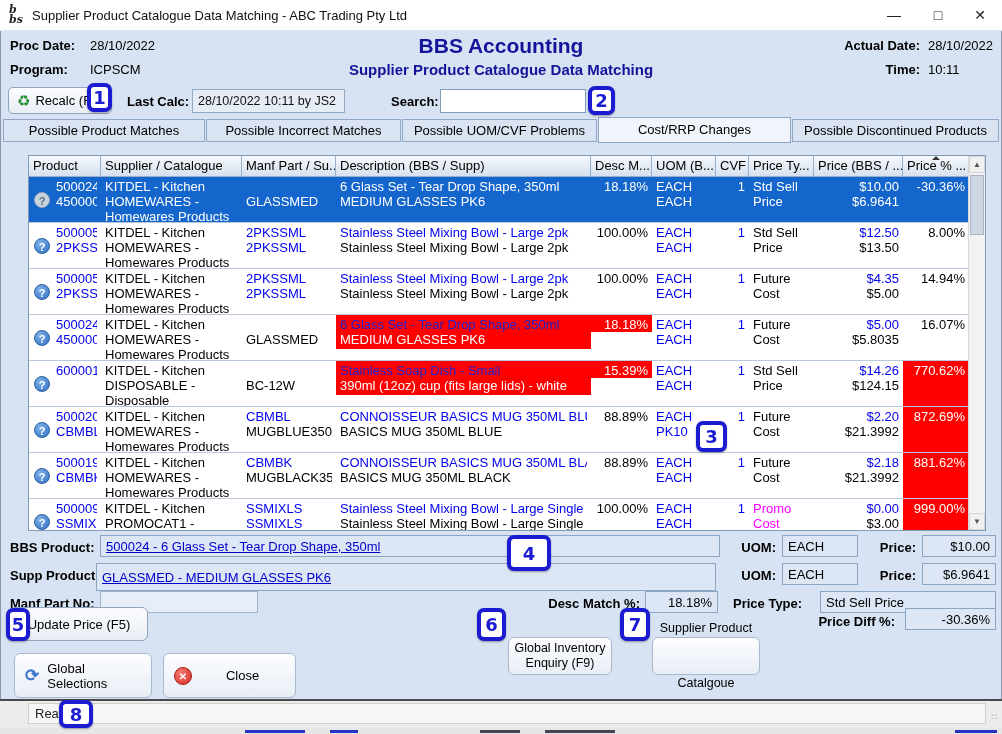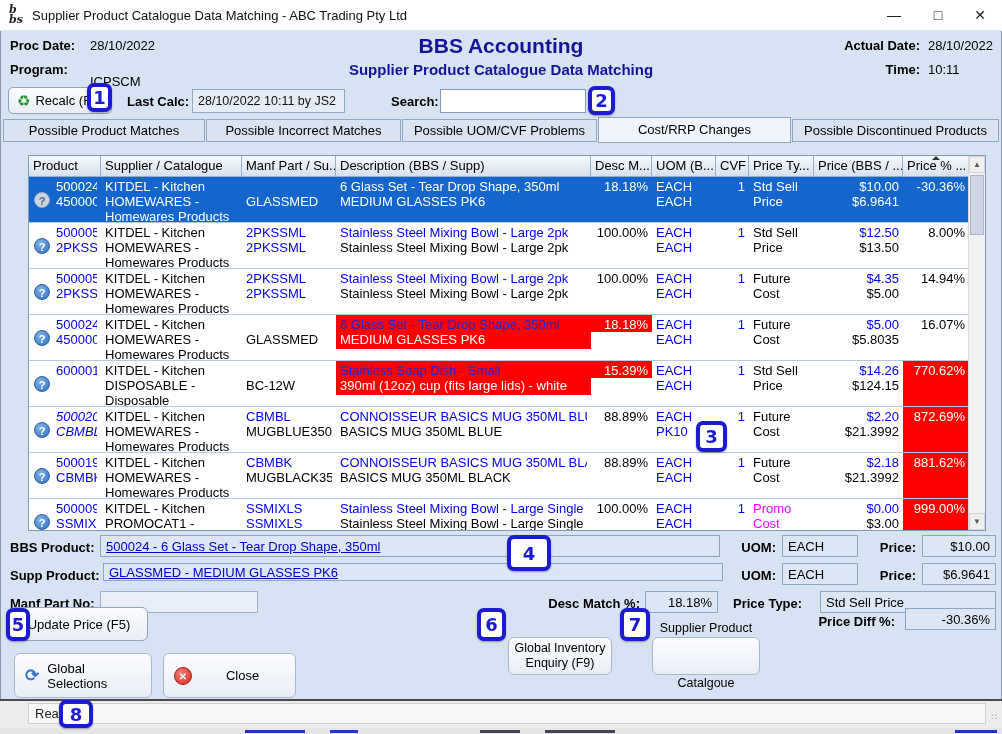--- a/index.html
+++ b/index.html
@@ -109,21 +109,21 @@
   <div class="abs app-logo">b<br>bs</div>
   <div class="abs app-title">Supplier Product Catalogue Data Matching - ABC Trading Pty Ltd</div>
   <div class="abs winbtn" style="right:88px;">—</div>
   <div class="abs winbtn" style="right:44px;">□</div>
   <div class="abs winbtn" style="right:2px;">✕</div>
 </div>
 
 <div class="abs lbl" style="left:10px;top:38px;">Proc Date:</div>
 <div class="abs val" style="left:90px;top:38px;">28/10/2022</div>
 <div class="abs lbl" style="left:10px;top:62px;">Program:</div>
-<div class="abs val" style="left:90px;top:74px;">ICPSCM</div>
+<div class="abs val" style="left:90px;top:62px;">ICPSCM</div>
 <div class="abs main-title">BBS Accounting</div>
 <div class="abs sub-title">Supplier Product Catalogue Data Matching</div>
 <div class="abs lbl" style="left:835px;top:38px;width:85px;text-align:right;">Actual Date:</div>
 <div class="abs val" style="left:928px;top:38px;">28/10/2022</div>
 <div class="abs lbl" style="left:835px;top:62px;width:85px;text-align:right;">Time:</div>
 <div class="abs val" style="left:928px;top:62px;">10:11</div>
 
 <div class="abs btn" style="left:8px;top:87px;width:104px;height:27px;justify-content:flex-start;padding-left:8px;">
   <span class="recycle">♻</span>
   <span>Recalc (F2)</span>
@@ -359,21 +359,21 @@
         <div class="cell tr" style="width: 89px;">
           <span class="ln blue">$14.26</span>
           <span class="ln blk">$124.15</span>
         </div>
         <div class="cell tr pctred" style="width: 66px;">
           <span class="ln wht">770.62%</span>
         </div>
       </div>
       <div class="trow">
         <div class="qicon">?</div>
-        <div class="cell" style="width: 72px; padding-left: 27px; font-style: italic;">
+        <div class="cell" style="width: 72px; padding-left: 27px;">
           <span class="ln blue">500020</span>
           <span class="ln blue">CBMBL</span>
         </div>
         <div class="cell" style="width: 141px;">
           <span class="ln blk">KITDEL - Kitchen</span>
           <span class="ln blk">HOMEWARES -</span>
           <span class="ln blk">Homewares Products</span>
         </div>
         <div class="cell" style="width: 94px;">
           <span class="ln blue">CBMBL</span>
@@ -497,21 +497,21 @@
 <div class="abs lbl" style="left:10px;top:540px;">BBS Product:</div>
 <div class="abs dfield" style="left:100px;top:535px;width:620px;height:22px;">
   <span class="link">500024 - 6 Glass Set - Tear Drop Shape, 350ml</span>
 </div>
 <div class="abs lbl" style="left:728px;top:540px;width:48px;text-align:right;">UOM:</div>
 <div class="abs dfield" style="left:782px;top:535px;width:76px;height:22px;">EACH</div>
 <div class="abs lbl" style="left:862px;top:540px;width:54px;text-align:right;">Price:</div>
 <div class="abs dfield" style="left:922px;top:535px;width:74px;height:22px;justify-content:flex-end;">$10.00</div>
 
 <div class="abs lbl" style="left:10px;top:568px;">Supp Product:</div>
-<div class="abs dfield" style="left:103px;top:563px;width:620px;height:18px;text-align:center;">
+<div class="abs dfield" style="left:96px;top:563px;width:620px;height:28px;text-align:center;">
   <span class="link">GLASSMED - MEDIUM GLASSES PK6</span>
 </div>
 <div class="abs lbl" style="left:728px;top:568px;width:48px;text-align:right;">UOM:</div>
 <div class="abs dfield" style="left:782px;top:563px;width:76px;height:22px;">EACH</div>
 <div class="abs lbl" style="left:862px;top:568px;width:54px;text-align:right;">Price:</div>
 <div class="abs dfield" style="left:922px;top:563px;width:74px;height:22px;justify-content:flex-end;">$6.9641</div>
 
 <div class="abs lbl" style="left:10px;top:596px;">Manf Part No:</div>
 <input class="abs input" style="left: 100px; top: 591px; width: 158px; height: 22px; background: rgb(232, 238, 247); border-color: rgb(159, 180, 202);" value="">
 <div class="abs lbl" style="left:535px;top:596px;width:105px;text-align:right;">Desc Match %:</div>

